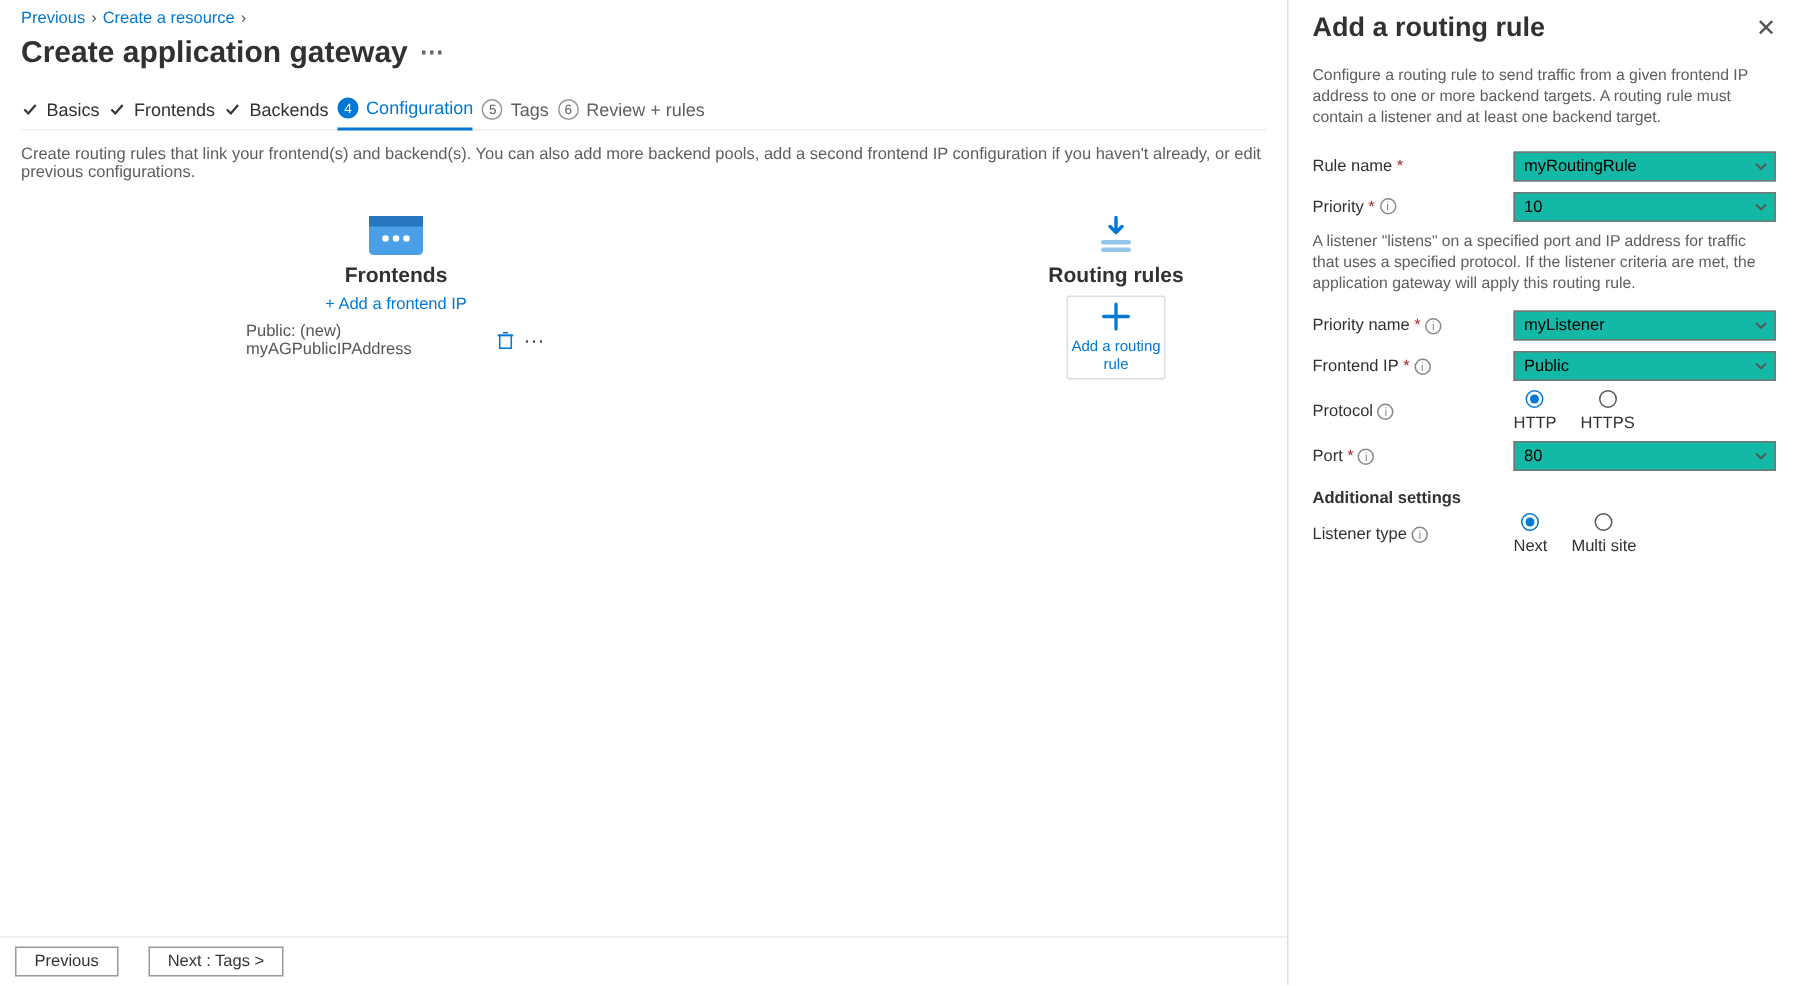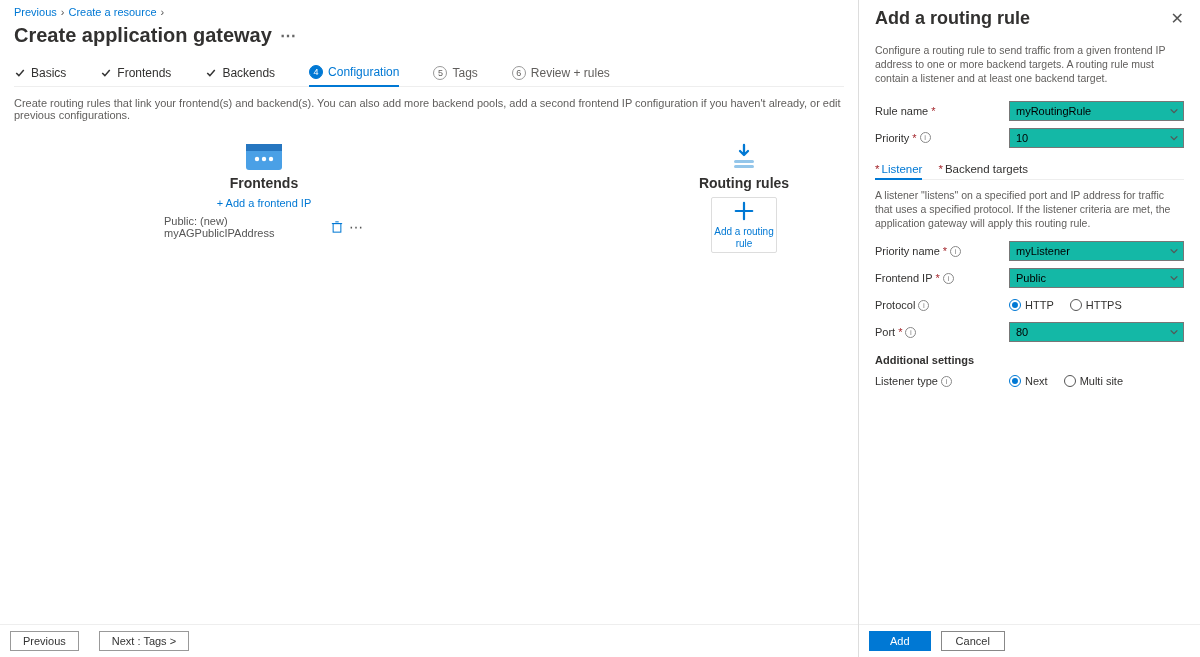--- a/index.html
+++ b/index.html
@@ -15,21 +15,21 @@
   .app{display:flex;width:1200px;height:657px;position:relative;}
 
   
   .main{flex:1;display:flex;flex-direction:column;padding:6px 14px 0 14px;position:relative;}
   .breadcrumb{font-size:11px;color:var(--link);display:flex;gap:4px;align-items:center;margin-bottom:6px;}
   .breadcrumb a{color:var(--link);text-decoration:none;}
   .breadcrumb .sep{color:#555;}
   h1.page-title{font-size:20px;font-weight:600;margin:0 0 14px 0;display:flex;align-items:center;gap:8px;}
   .ellipsis{color:#666;font-size:16px;line-height:1;}
 
-  .steps{display:flex;gap:34px;border-bottom:1px solid #eee;font-size:12px;}
+  .steps{display:flex;gap:6px;border-bottom:1px solid #eee;font-size:12px;}
   .step{display:flex;align-items:center;gap:5px;padding:4px 0 6px 0;color:var(--muted);cursor:pointer;}
   .step.done{color:var(--text);}
   .step.active{color:var(--link);border-bottom:2px solid var(--link);margin-bottom:-1px;}
   .step .num{width:14px;height:14px;border:1px solid #999;border-radius:50%;font-size:9px;display:flex;align-items:center;justify-content:center;}
   .step.active .num{background:var(--link);border-color:var(--link);color:#fff;}
   .check{width:12px;height:12px;}
   .check path{stroke:#333;stroke-width:2;fill:none;}
 
   .description{color:var(--muted);font-size:11px;margin:10px 0 14px 0;}
 
@@ -67,21 +67,21 @@
   .chev{position:absolute;right:5px;top:50%;transform:translateY(-50%);pointer-events:none;width:10px;height:10px;}
   .chev path{stroke:#555;stroke-width:1.5;fill:none;}
 
   .subtabs{display:flex;gap:16px;border-bottom:1px solid #eee;margin:6px 0 8px 0;}
   .subtab{font-size:11.5px;padding:3px 0;cursor:pointer;color:var(--text);}
   .subtab.active{color:var(--link);border-bottom:2px solid var(--link);margin-bottom:-1px;}
   .subtab .req{margin-right:2px;}
   .tab-desc{font-size:10.5px;color:var(--muted);line-height:1.35;margin-bottom:10px;}
 
   .radio-group{display:flex;gap:16px;align-items:center;}
-  .radio{display:flex;align-items:center;gap:4px;font-size:11px;cursor:pointer;}
+  .radio{display:flex;align-items:center;gap:4px;font-size:11px;cursor:pointer;flex-direction:column;}
   .rb{width:12px;height:12px;border:1px solid #555;border-radius:50%;display:inline-flex;align-items:center;justify-content:center;}
   .rb.checked::after{content:"";width:6px;height:6px;background:var(--link);border-radius:50%;}
   .rb.checked{border-color:var(--link);}
   .section-head{font-size:11px;font-weight:600;margin:6px 0 4px 0;}
 
   .panel-footer{position:absolute;left:0;right:0;bottom:0;padding:6px 10px;display:flex;gap:10px;border-top:1px solid #eee;background:#fff;}
   .btn-primary{background:var(--link);border:1px solid var(--link);color:#fff;font-size:11px;padding:3px 20px;cursor:pointer;}
   .btn-secondary{background:#fff;border:1px solid #888;color:#333;font-size:11px;padding:3px 14px;cursor:pointer;}
 </style>
 </head>
@@ -214,24 +214,20 @@
         <span class="info">i</span>
       </div>
       <div class="ctrl input-wrap">
         <input class="input" value="10" style="">
         <svg class="chev" viewBox="0 0 12 12">
             <path d="M2 4 L6 8 L10 4"></path>
           </svg>
       </div>
     </div>
 
-    <div class="subtabs">
-      <div class="subtab active"><span class="req">*</span><span>Listener</span></div>
-      <div class="subtab"><span class="req">*</span><span>Backend targets</span></div>
-    </div>
 
     <div class="tab-desc">A listener "listens" on a specified port and IP address for traffic that uses a specified protocol. If the listener criteria are met, the application gateway will apply this routing rule.</div>
 
     <div class="form-row">
       <div class="label">
         <span>Priority name</span>
           <span class="req">*</span>
         <span class="info">i</span>
       </div>
       <div class="ctrl input-wrap">
@@ -296,18 +292,14 @@
             <span class="rb checked"></span>
             <span>Next</span>
           </label>
         <label class="radio">
             <span class="rb"></span>
             <span>Multi site</span>
           </label>
       </div>
     </div>
 
-    <div class="panel-footer">
-      <button class="btn-primary">Add</button>
-      <button class="btn-secondary">Cancel</button>
-    </div>
   </aside>
 </div>
 
 </body></html>

